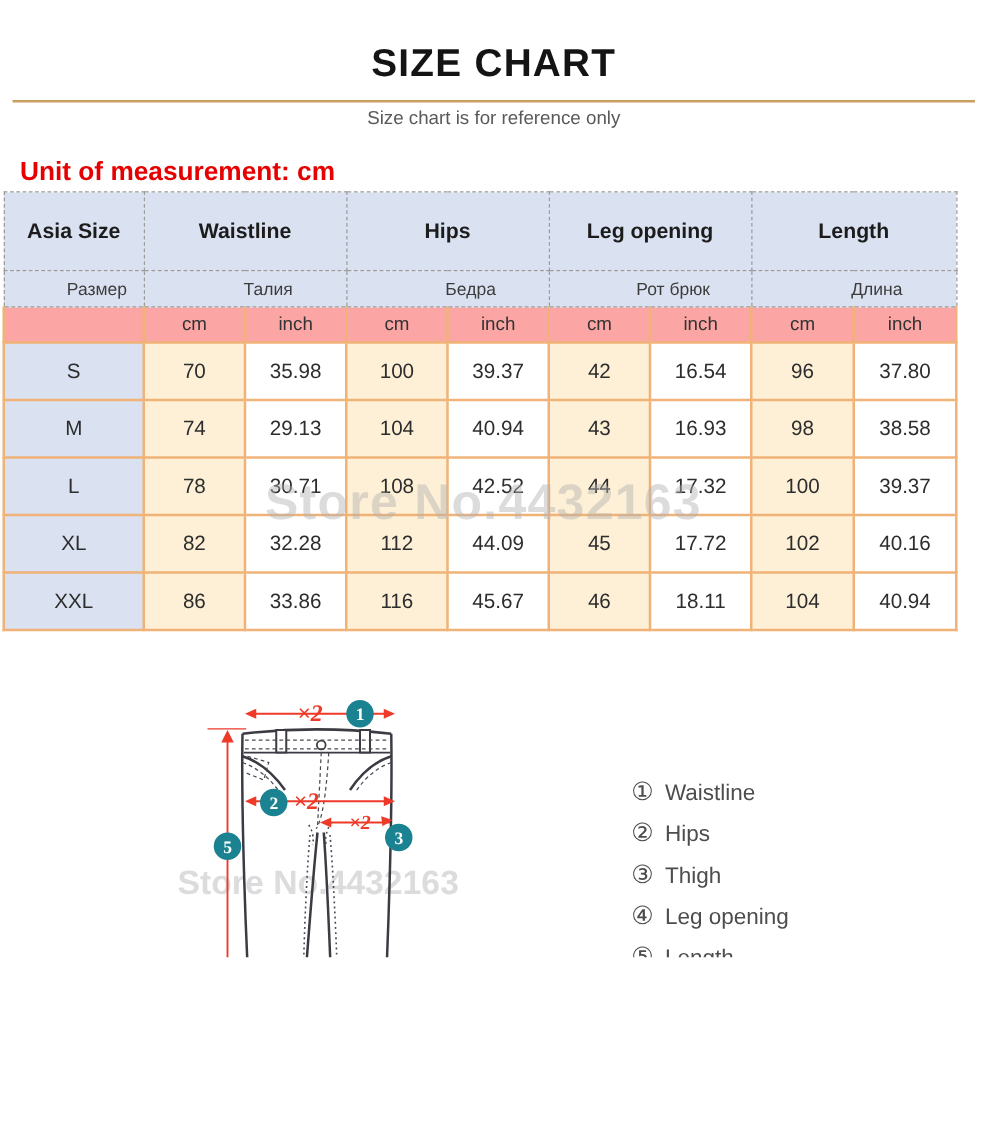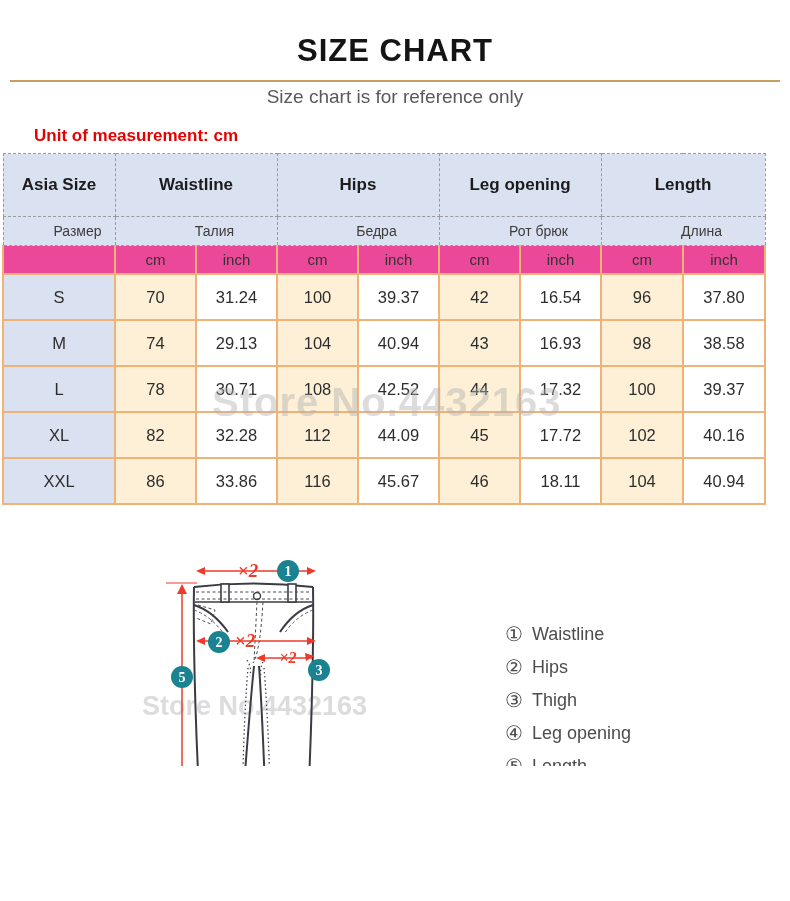--- a/index.html
+++ b/index.html
@@ -7,43 +7,43 @@
     position:relative; width:790px; height:766px; background:#ffffff;
     font-family:"Liberation Sans", sans-serif; overflow:hidden;
   }
   .title {
     position:absolute; top:33px; left:0; width:790px; text-align:center;
     font-size:31px; font-weight:bold; color:#141414; letter-spacing:1px;
   }
   .divider { position:absolute; top:80px; left:10px; width:770px; height:2px; background:#c99e62; }
   .subtitle {
     position:absolute; top:86px; left:0; width:790px; text-align:center;
-    font-size:19px; color:#595959;
+    font-size:15px; color:#595959;
   }
   .unit-note {
-    position:absolute; top:126px; left:34px;
-    font-size:17px; font-weight:bold; color:#e60000;text-align:center;
+    position:absolute; top:126px; left:16px;
+    font-size:21px; font-weight:bold; color:#e60000;text-align:center;
   }
 
   
   table.size-table {
     position:absolute; top:153px; left:2px; width:762px;
     border-collapse:collapse; table-layout:fixed; z-index:2;
   }
   .size-table th, .size-table td { text-align:center; vertical-align:middle; padding:0; }
   .hdr-en th {
     background:#dae1f1; border:1px dashed #9b9b9b;
     font-size:17px; font-weight:bold; color:#1c1c1c; height:62px;
   }
   .hdr-ru td {
     background:#dae1f1; border:1px dashed #9b9b9b;
     font-size:14px; font-weight:normal; color:#3c3c3c; height:28px;padding-left:37px;
   }
   .unit-row td {
-    background:#ec4899; border:2px solid #f0b277; border-top:1px dashed #9b9b9b;
+    background:#fca5a5; border:2px solid #f0b277; border-top:1px dashed #9b9b9b;
     font-size:15px; color:#333; height:27px;
   }
   .data-row td {
     border:2px solid #f0b277; font-size:16.5px; color:#2d2d2d; height:44px;
   }
   .cell-size { background:#dae1f1; }
   .cell-cm   { background:#fdf0d6; }
   .cell-inch { background:#ffffff; }
 
   
@@ -112,21 +112,21 @@
       <td>cm</td>
       <td>inch</td>
       <td>cm</td>
       <td>inch</td>
       <td>cm</td>
       <td>inch</td>
     </tr>
     <tr class="data-row">
       <td class="cell-size">S</td>
       <td class="cell-cm">70</td>
-      <td class="cell-inch">31.24</td>
+      <td class="cell-inch">35.98</td>
       <td class="cell-cm">100</td>
       <td class="cell-inch">39.37</td>
       <td class="cell-cm">42</td>
       <td class="cell-inch">16.54</td>
       <td class="cell-cm">96</td>
       <td class="cell-inch">37.80</td>
     </tr>
     <tr class="data-row">
       <td class="cell-size">M</td>
       <td class="cell-cm">74</td>

